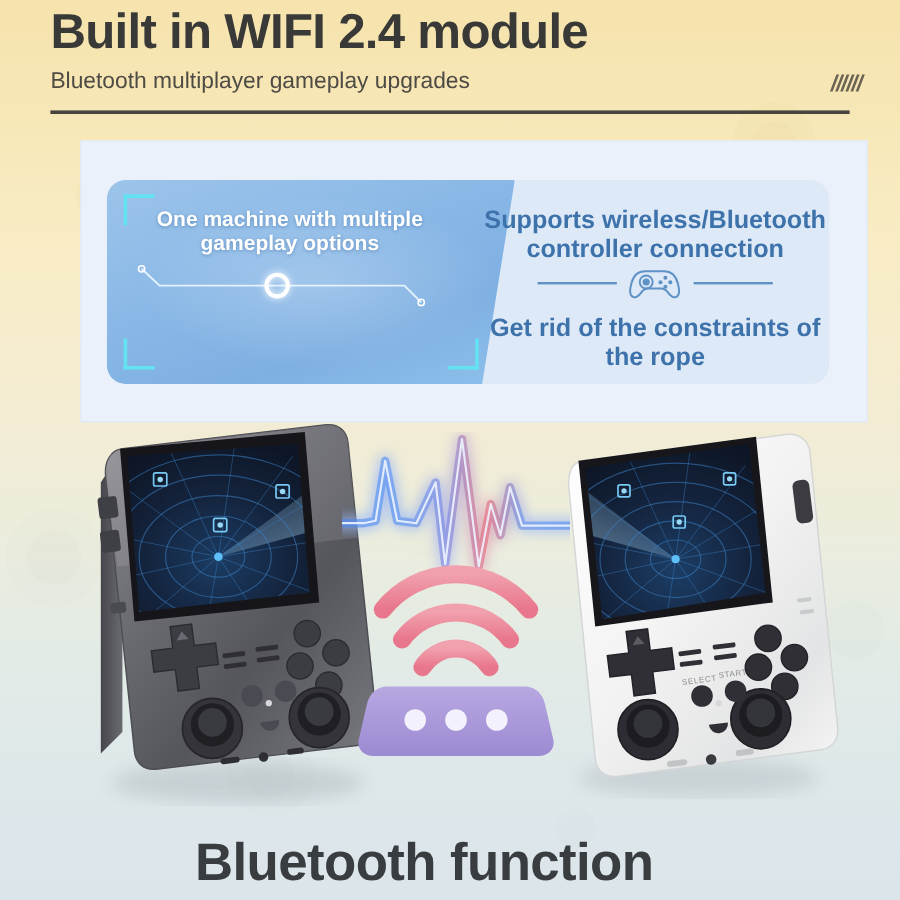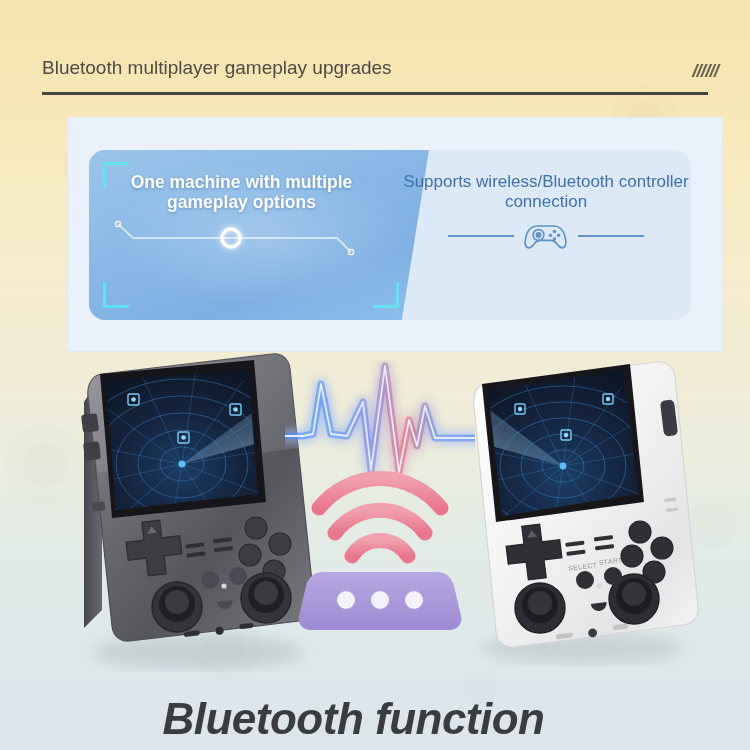--- a/index.html
+++ b/index.html
@@ -124,22 +124,22 @@
   .wedge-text.bot { top: 114px; }
 
   .wedge-deco { position: absolute; left: 0; top: 0; width: 340px; height: 170px; }
 
   
   .right-half {
     position: absolute; left: 340px; top: 0; width: 262px; height: 170px;
   }
   .right-text {
     position: absolute; left: -28px; width: 290px;
-    text-align: center; color: #3d72ab; font-weight: 400;
-    font-size: 17px; line-height: 1.16;
+    text-align: center; color: #3d72ab; font-weight: 700;
+    font-size: 21px; line-height: 1.16;
   }
   .right-text.top { top: 22px; }
   .right-text.bot { top: 112px; }
 
   .pad-row {
     position: absolute; left: -28px; top: 66px; width: 290px; height: 40px;
     display: flex; align-items: center; justify-content: center; gap: 9px;
   }
   .pad-line { width: 66px; height: 2px; background: #5f92c6; }
 
@@ -148,31 +148,32 @@
 
   .device { position: absolute; }
 
   
   .signal { position: absolute; left: 285px; top: 8px; width: 190px; height: 290px; }
 
   
   .bottom-title {
     position: absolute; left: 0; bottom: 6px; width: 707px;
     text-align: center; font-size: 44px; font-weight: 700;
-    color: #3a3d40; letter-spacing: -.5px; font-style: italic;
+    color: #3a3d40; letter-spacing: -.5px;
   }
 </style>
 </head>
 <body>
 
 <div id="page">
 
   <div class="texture"></div>
 
   <div class="header">
+    <div class="title">Built in WIFI 2.4 module</div>
     <div class="subtitle">Bluetooth multiplayer gameplay upgrades</div>
     <div class="hatch">//////</div>
     <div class="rule"></div>
   </div>
 
   <div class="panel-outer">
     <div class="panel-card">
 
       <div class="wedge">
         <div class="wedge-inner"></div>
@@ -215,20 +216,21 @@
             <circle cx="15.5" cy="16" r="5.4" fill="none" stroke="#5f92c6" stroke-width="1.6"></circle>
             <circle cx="15.5" cy="16" r="3" fill="#5f92c6"></circle>
             <circle cx="31.5" cy="12.5" r="1.7" fill="#5f92c6"></circle>
             <circle cx="35.6" cy="16.3" r="1.7" fill="#5f92c6"></circle>
             <circle cx="31.5" cy="20" r="1.7" fill="#5f92c6"></circle>
             <circle cx="27.4" cy="16.3" r="1.7" fill="#5f92c6"></circle>
           </svg>
           <span class="pad-line"></span>
         </div>
 
+        <div class="right-text bot">Get rid of the constraints of the rope</div>
       </div>
     </div>
   </div>
 
   <div class="stage">
 
     <svg class="device" style="left:58px; top:0px;" width="270" height="320" viewBox="0 0 270 320">
       <defs>
         <linearGradient id="shellDk" x1="0" y1="0" x2="1" y2="1">
           <stop offset="0%" stop-color="#8e8e94"></stop>

